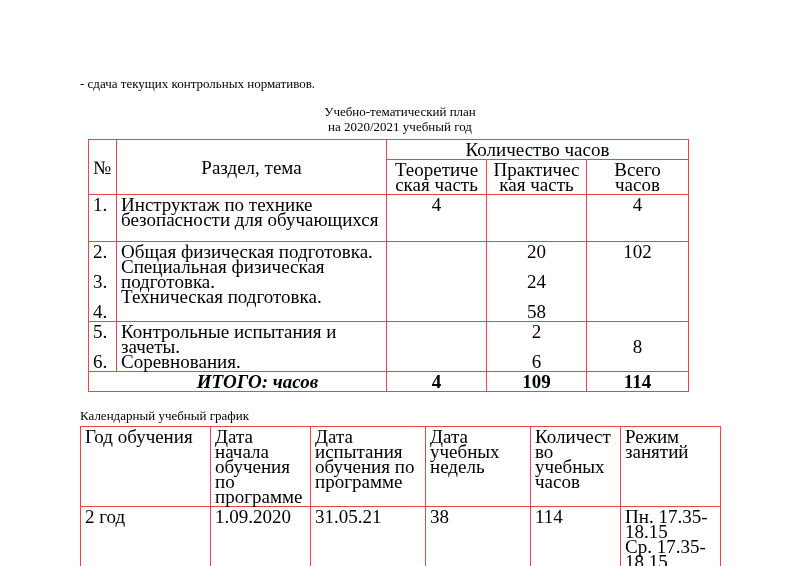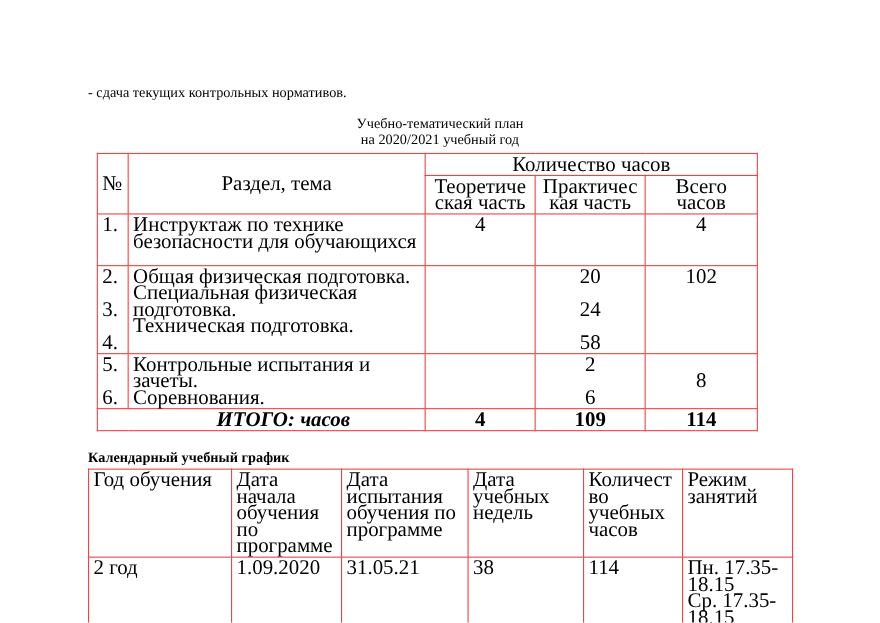--- a/index.html
+++ b/index.html
@@ -24,21 +24,21 @@
     word-wrap: break-word;
     font-size: 19px;
   }
   .ln { min-height: 15px; line-height: 15px; }
   .c  { text-align: center; }
   .b  { font-weight: bold; }
   .bi { font-weight: bold; font-style: italic; padding-left: 44px; }
   .vmid { vertical-align: middle; }
   .plan { width: 600px; margin: 5px 0 0 8px; }
   .plan tr.r1 td { height: 42px; }
-  .cal-heading { font-weight: bold; margin: 16px 0 3px 0; line-height: 15px; }
+  .cal-heading { font-weight: normal; margin: 16px 0 3px 0; line-height: 15px; }
   .cal { width: 640px; }
   .cal tr.head td { height: 46px; font-family: Liberation Serif, serif; }
 </style>
 </head>
 <body>
 
 <div class="page">
 
   <div class="intro">
     <div>- сдача текущих контрольных нормативов.</div>

